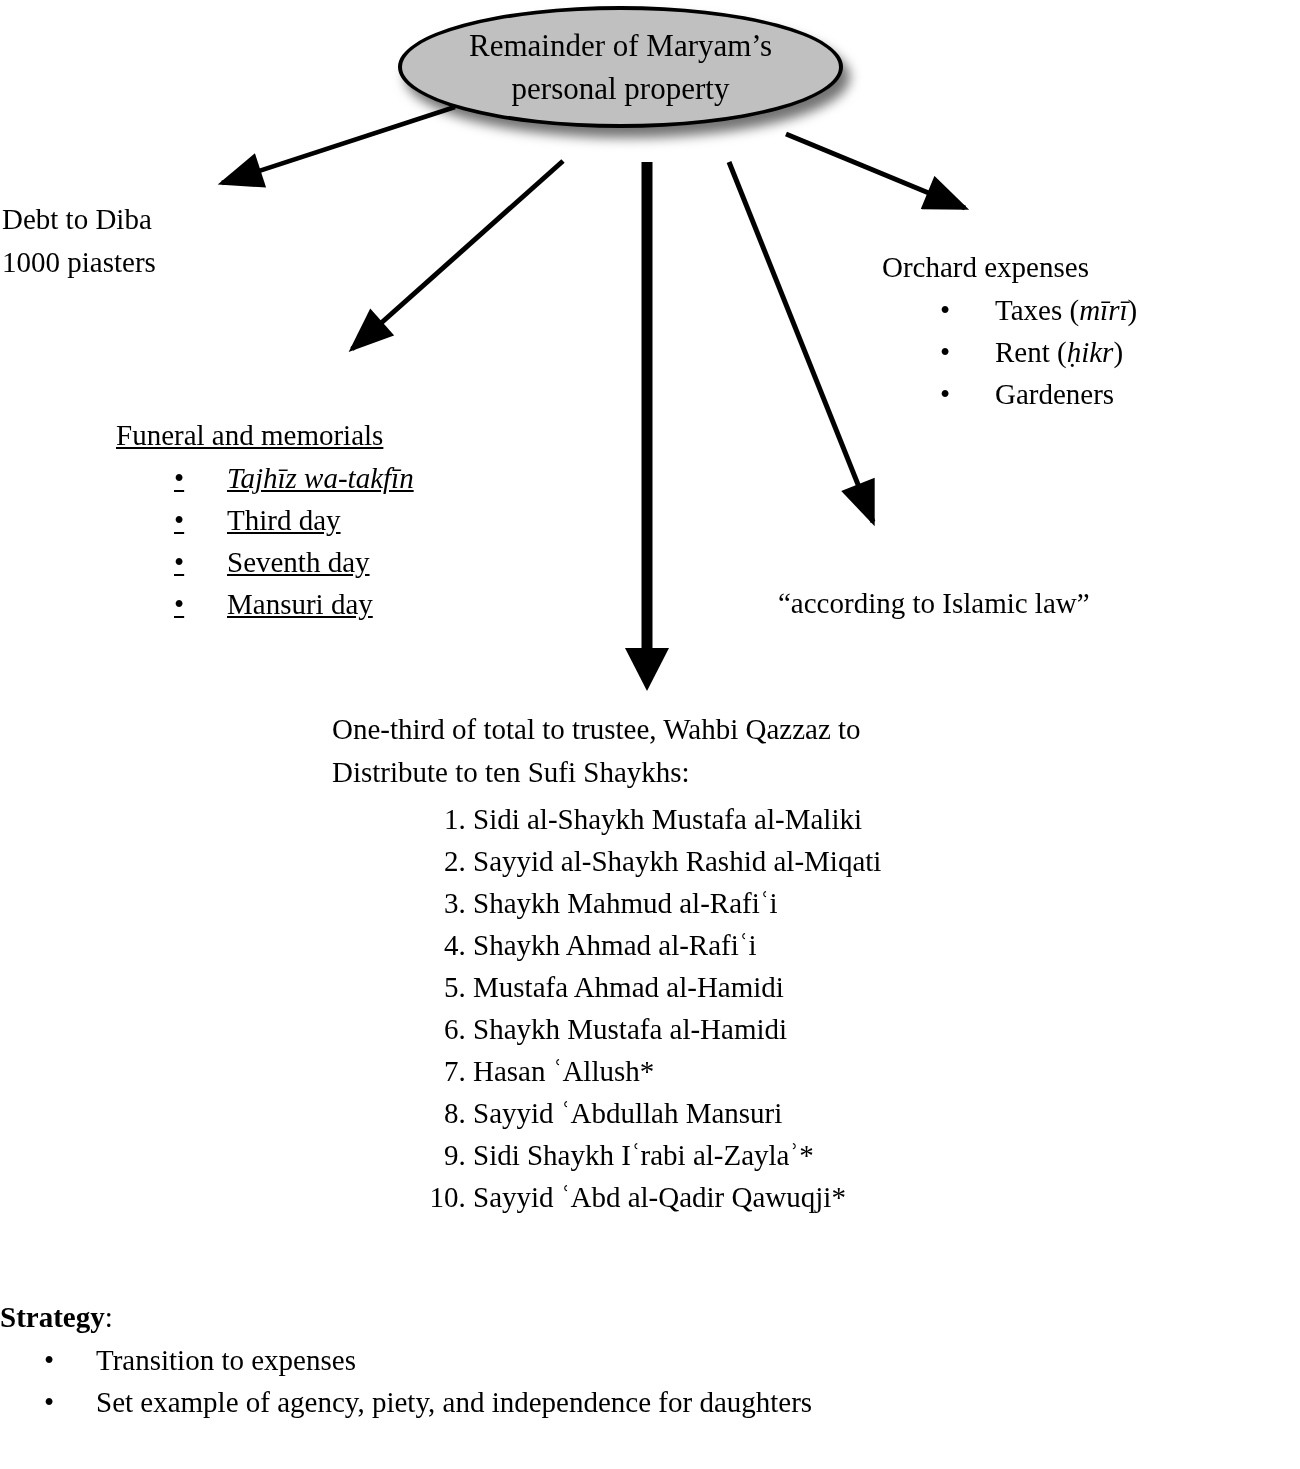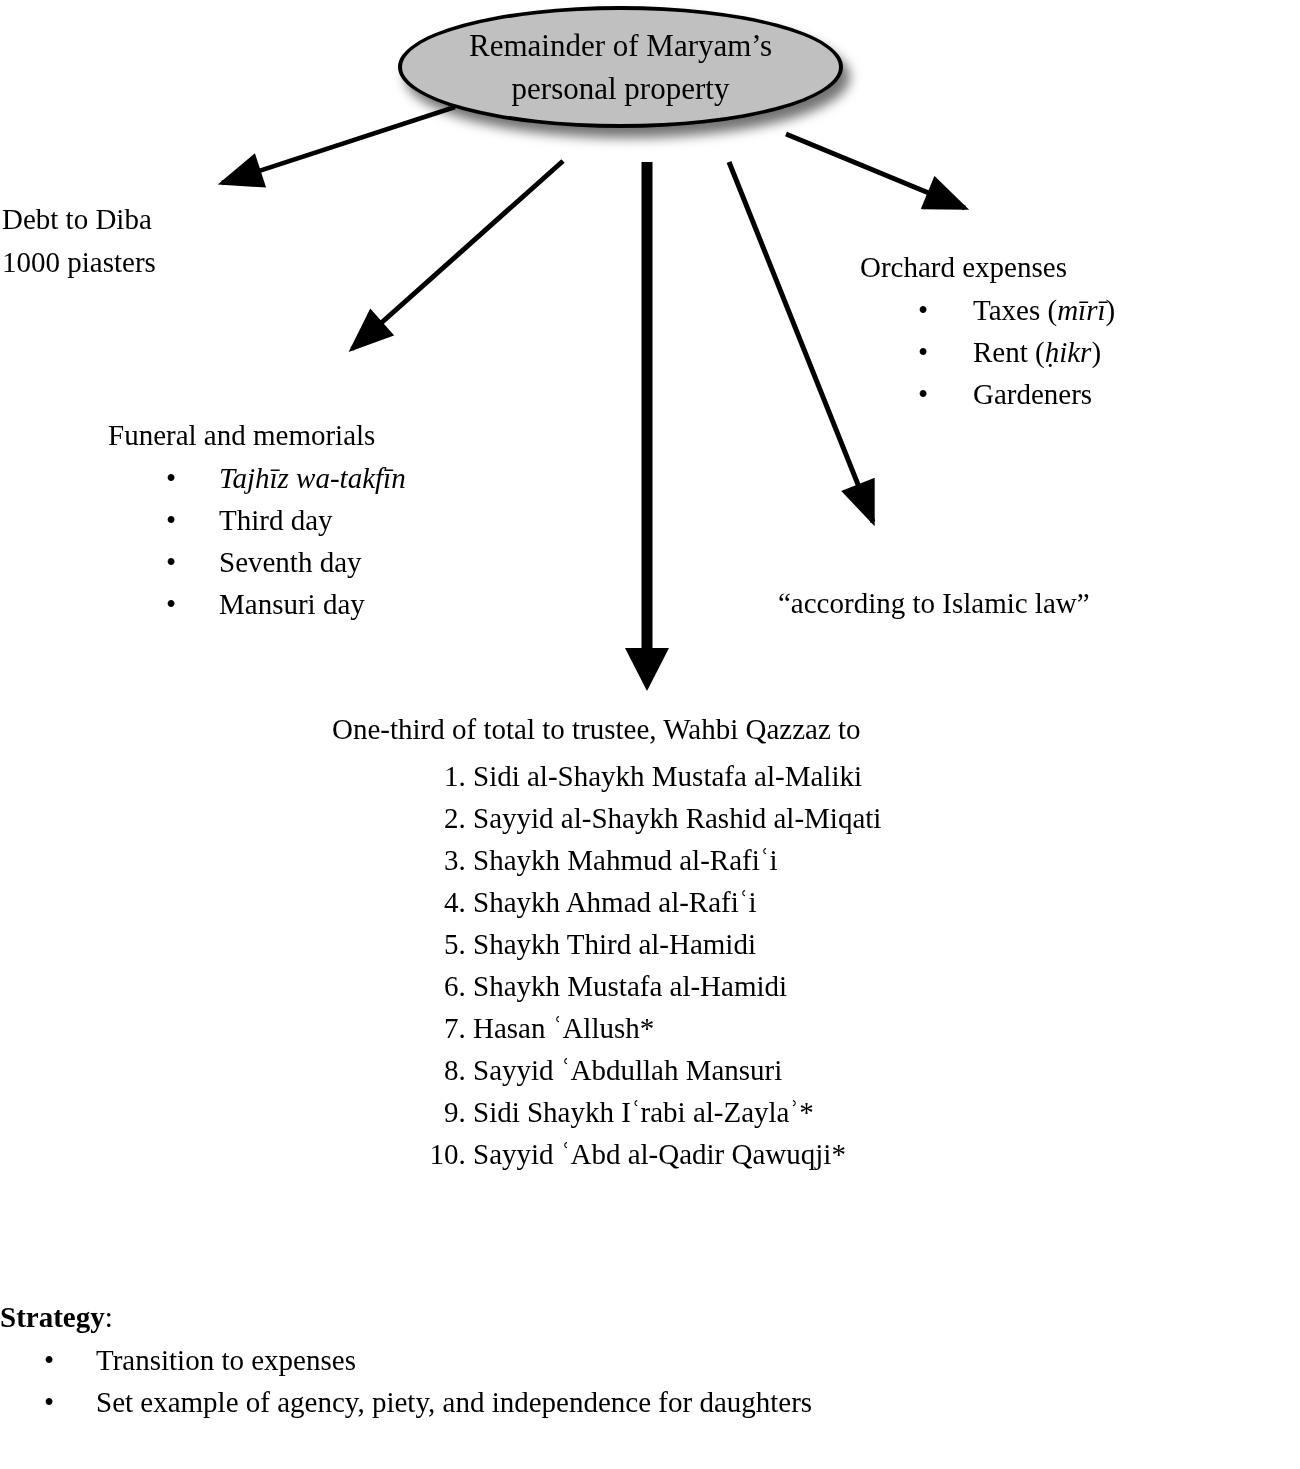--- a/index.html
+++ b/index.html
@@ -23,22 +23,22 @@
     display: flex; flex-direction: column;
     align-items: center; justify-content: center;
     font-size: 31px; line-height: 43px;
     text-align: center;
   }
 
   .txt { position: absolute; font-size: 29px; line-height: 43px; white-space: nowrap; }
 
   .debt { left: 2px; top: 198px; }
 
-  .funeral { left: 108px; top: 414px; }
-  .orchard { left: 860px; top: 246px; }
+  .funeral { left: 116px; top: 414px; text-decoration: underline; }
+  .orchard { left: 882px; top: 246px; }
   .blist { list-style: none; margin: 0; padding: 0; }
   .blist li { display: flex; align-items: baseline; height: 42px; }
   .funeral .blist { margin-left: 58px; }
   .funeral .blist .bullet { width: 53px; }
   .orchard .blist { margin-left: 58px; }
   .orchard .blist .bullet { width: 55px; }
   .bullet { flex: 0 0 auto; font-size: 29px; }
   .italic { font-style: italic; }
 
   .daughters { left: 778px; top: 582px; }
@@ -124,26 +124,27 @@
       </li>
     </ul>
   </div>
 
   <div class="txt daughters">
     <div>“according to Islamic law”</div>
   </div>
 
   <div class="txt trustee">
     <div>One-third of total to trustee, Wahbi Qazzaz to</div>
+    <div>Distribute to ten Sufi Shaykhs:</div>
     <ol>
       <li>Sidi al-Shaykh Mustafa al-Maliki</li>
       <li>Sayyid al-Shaykh Rashid al-Miqati</li>
       <li>Shaykh Mahmud al-Rafiʿi</li>
       <li>Shaykh Ahmad al-Rafiʿi</li>
-      <li>Shaykh Third al-Hamidi</li>
+      <li>Mustafa Ahmad al-Hamidi</li>
       <li>Shaykh Mustafa al-Hamidi</li>
       <li>Hasan ʿAllush*</li>
       <li>Sayyid ʿAbdullah Mansuri</li>
       <li>Sidi Shaykh Iʿrabi al-Zaylaʾ*</li>
       <li>Sayyid ʿAbd al-Qadir Qawuqji*</li>
     </ol>
   </div>
 
   <div class="txt footer">
     <div><b>Strategy</b><span>:</span></div>

